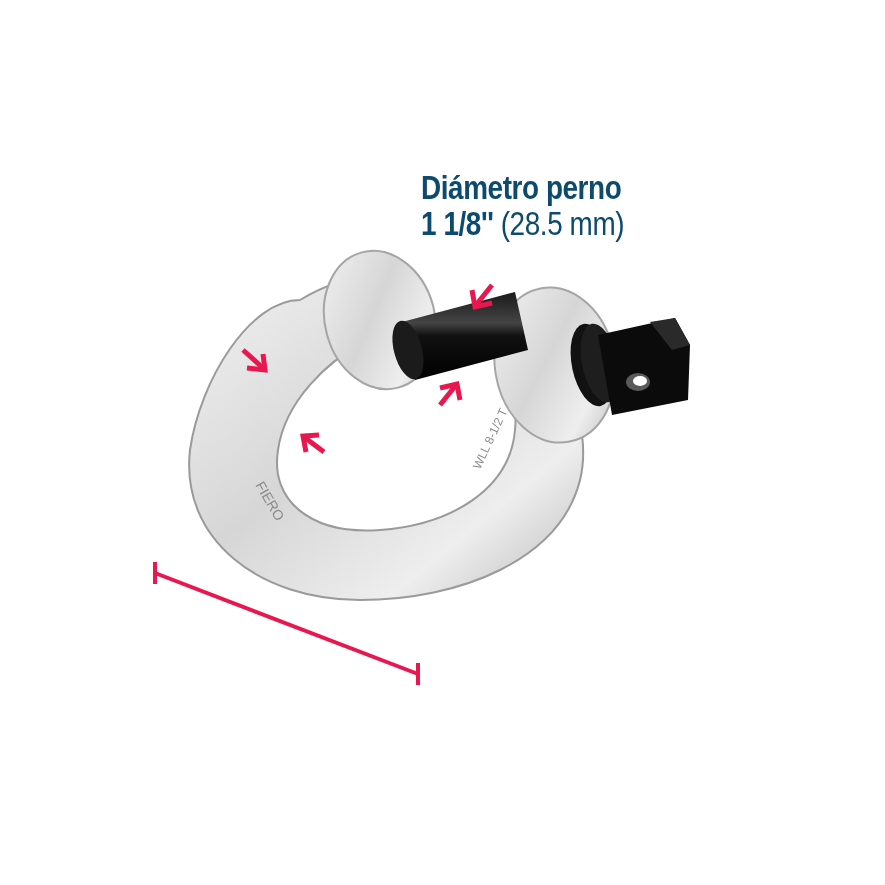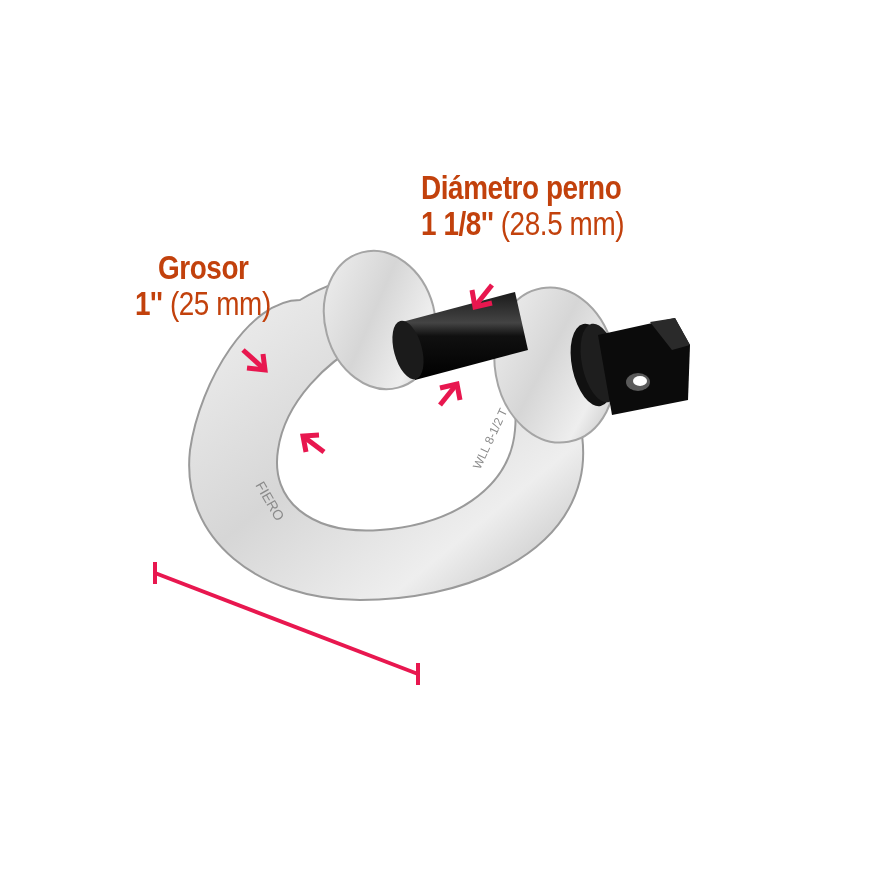--- a/index.html
+++ b/index.html
@@ -1,19 +1,19 @@
 <!DOCTYPE html>
 <html><head>
 <meta charset="utf-8">
 <style>
   html, body { margin: 0; padding: 0; background: #ffffff; }
   body { width: 885px; height: 885px; position: relative; overflow: hidden;
          font-family: "Liberation Sans", "DejaVu Sans", sans-serif; }
   .stage { position: absolute; left: 0; top: 0; width: 885px; height: 885px; }
-  .label { position: absolute; color: #c2410c; line-height: 1.05; letter-spacing: -0.5px; }
+  .label { position: absolute; color: #0c4a6e; line-height: 1.05; letter-spacing: -0.5px; }
   .label .title { font-size: 34px; font-weight: bold; transform: scaleX(0.82); transform-origin: left top; white-space: nowrap; display: block; }
   .label .measure { font-size: 34px; white-space: nowrap; display: block; transform: scaleX(0.82); transform-origin: left top; }
   .label .measure b { font-weight: bold; }
   svg { position: absolute; left: 0; top: 0; }
 </style>
 </head>
 <body>
 
 <div class="stage">
 
@@ -91,19 +91,15 @@
       <line x1="155" y1="562" x2="155" y2="584"></line>
       <line x1="418" y1="663" x2="418" y2="685"></line>
     </g>
   </svg>
 
   <div class="label" style="left:421px; top:170px;">
     <span class="title">Diámetro perno</span>
     <span class="measure"><b>1 1/8''</b> <span>(28.5 mm)</span></span>
   </div>
 
-  <div class="label" style="left:135px; top:250px;">
-    <span class="title" style="padding-left:28px;">Grosor</span>
-    <span class="measure"><b>1''</b> <span>(25 mm)</span></span>
-  </div>
 
 
 </div>
 
 </body></html>

